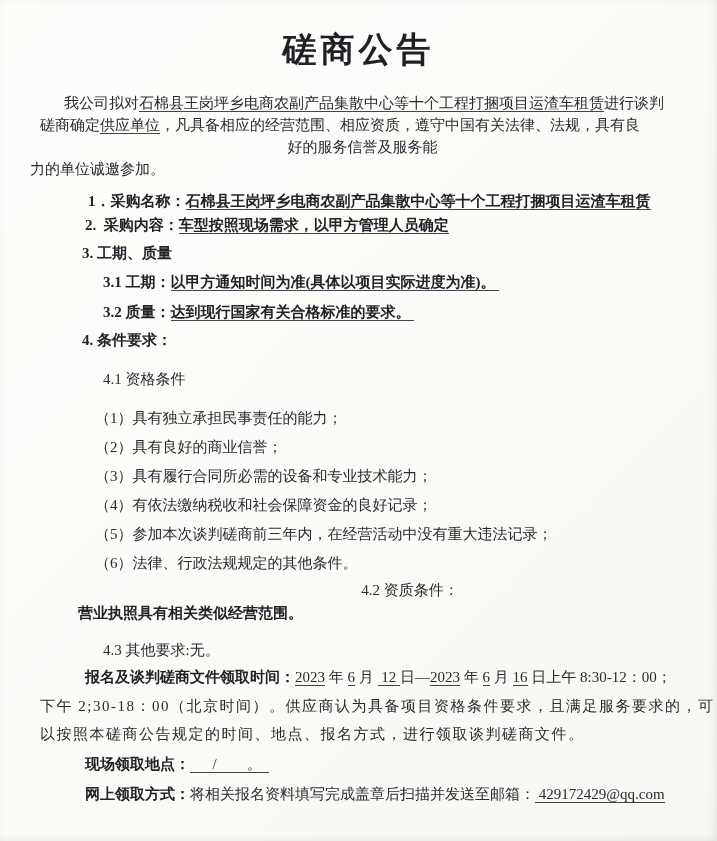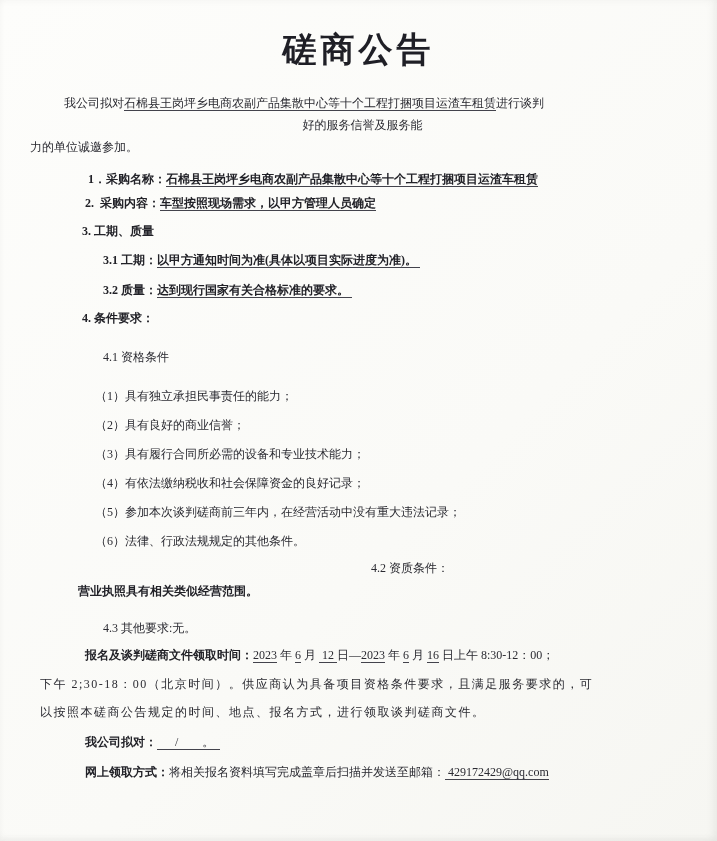--- a/index.html
+++ b/index.html
@@ -20,37 +20,38 @@
   .doc-title{
     margin:28px 0 0 0;
     font-size:34px;
     font-weight:700;
     letter-spacing:4px;
     text-align:center;
     line-height:44px;
     color:#1f1f26;
   }
   .line{
-    font-size:12px;
+    font-size:15px;
     line-height:22px;
     white-space:nowrap;
     color:#2a2a31;
   }
   .line span{white-space:pre;}
   .b{font-weight:700;color:#222228;}
   .u{border-bottom:1px solid #43434c;padding-bottom:0;}
   .center{text-align:center;}
 </style>
 </head>
 <body>
 
 <div class="page">
   <h1 class="doc-title">磋商公告</h1>
   <div>
       <div class="line" style="margin-left: 64px; margin-top: 20px;"><span>我公司拟对</span><span class="u">石棉县王岗坪乡电商农副产品集散中心等十个工程打捆项目运渣车租赁</span><span>进行谈判</span></div>
+      <div class="line" style="margin-left: 40px; margin-top: 0px;"><span>磋商确定</span><span class="u">供应单位</span><span>，凡具备相应的经营范围、相应资质，遵守中国有关法律、法规，具有良</span></div>
       <div class="line center" style="margin-top: 0px; margin-left: 8px;"><span>好的服务信誉及服务能</span></div>
       <div class="line" style="margin-left: 30px; margin-top: 0px;"><span>力的单位诚邀参加。</span></div>
       <div class="line" style="margin-left: 88px; margin-top: 10px;"><span class="b">1．采购名称：</span><span class="b u">石棉县王岗坪乡电商农副产品集散中心等十个工程打捆项目运渣车租赁</span></div>
       <div class="line" style="margin-left: 85px; margin-top: 2px;"><span class="b">2.  采购内容：</span><span class="b u">车型按照现场需求，以甲方管理人员确定</span></div>
       <div class="line" style="margin-left: 82px; margin-top: 6px;"><span class="b">3. 工期、质量</span></div>
       <div class="line" style="margin-left: 103px; margin-top: 7px;"><span class="b">3.1 工期：</span><span class="b u">以甲方通知时间为准(具体以项目实际进度为准)。 </span></div>
       <div class="line" style="margin-left: 103px; margin-top: 8px;"><span class="b">3.2 质量：</span><span class="b u">达到现行国家有关合格标准的要求。 </span></div>
       <div class="line" style="margin-left: 82px; margin-top: 6px;"><span class="b">4. 条件要求：</span></div>
       <div class="line" style="margin-left: 103px; margin-top: 17px;"><span>4.1 资格条件</span></div>
       <div class="line" style="margin-left: 95px; margin-top: 17px;"><span>（1）具有独立承担民事责任的能力；</span></div>
@@ -58,16 +59,16 @@
       <div class="line" style="margin-left: 95px; margin-top: 7px;"><span>（3）具有履行合同所必需的设备和专业技术能力；</span></div>
       <div class="line" style="margin-left: 95px; margin-top: 7px;"><span>（4）有依法缴纳税收和社会保障资金的良好记录；</span></div>
       <div class="line" style="margin-left: 95px; margin-top: 7px;"><span>（5）参加本次谈判磋商前三年内，在经营活动中没有重大违法记录；</span></div>
       <div class="line" style="margin-left: 95px; margin-top: 7px;"><span>（6）法律、行政法规规定的其他条件。</span></div>
       <div class="line" style="margin-left: 103px; margin-top: 5px; text-align: center;"><span>4.2 资质条件：</span></div>
       <div class="line" style="margin-left: 78px; margin-top: 1px;"><span class="b">营业执照具有相关类似经营范围。</span></div>
       <div class="line" style="margin-left: 103px; margin-top: 15px;"><span>4.3 其他要求:无。</span></div>
       <div class="line" style="margin-left: 85px; margin-top: 5px;"><span class="b">报名及谈判磋商文件领取时间：</span><span class="u">2023</span><span> 年 </span><span class="u">6</span><span> 月 </span><span class="u"> 12 </span><span>日—</span><span class="u">2023</span><span> 年 </span><span class="u">6</span><span> 月 </span><span class="u">16</span><span> 日上午 8:30-12：00；</span></div>
       <div class="line" style="margin-left: 40px; margin-top: 7px; letter-spacing: 1.5px; font-family: Liberation Serif, serif;"><span>下午 2;30-18：00（北京时间）。供应商认为具备项目资格条件要求，且满足服务要求的，可</span></div>
       <div class="line" style="margin-left: 40px; margin-top: 6px; letter-spacing: 1.5px;"><span>以按照本磋商公告规定的时间、地点、报名方式，进行领取谈判磋商文件。</span></div>
-      <div class="line" style="margin-left: 85px; margin-top: 8px;"><span class="b">我公司拟对：</span><span class="u">      /        。  </span></div>
+      <div class="line" style="margin-left: 85px; margin-top: 8px;"><span class="b">现场领取地点：</span><span class="u">      /        。  </span></div>
       <div class="line" style="margin-left: 85px; margin-top: 8px;"><span class="b">网上领取方式：</span><span>将相关报名资料填写完成盖章后扫描并发送至邮箱：</span><span class="u"> 429172429@qq.com</span></div>
     </div>
 </div>
 
 </body></html>

